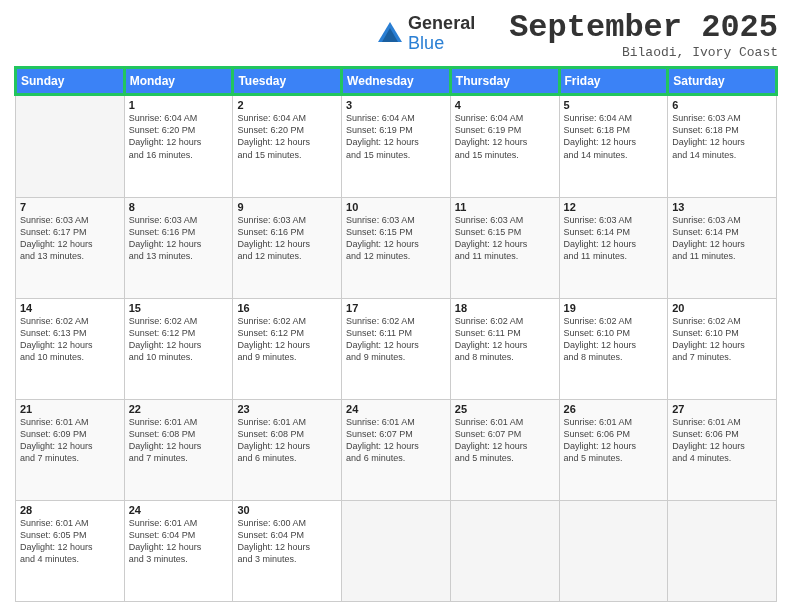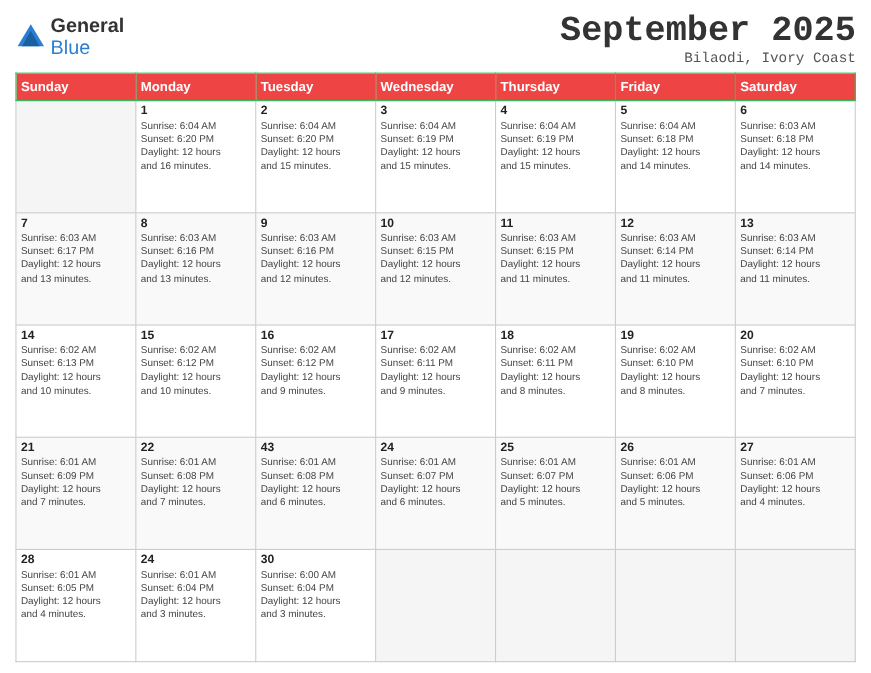--- a/index.html
+++ b/index.html
@@ -13,22 +13,23 @@
     .page {
       width: 792px;
       height: 612px;
       padding: 10px 14px;
       display: flex;
       flex-direction: column;
     }
     .header {
       display: flex;
       align-items: flex-start;
-      justify-content: space-between;
+      justify-content: flex-end;
       margin-bottom: 6px;
+      gap: 34px;
     }
     .logo {
       display: flex;
       align-items: center;
       margin-top: 4px;
     }
     .logo-text {
       display: flex;
       flex-direction: column;
       line-height: 1.1;
@@ -61,27 +62,27 @@
     .location {
       font-size: 13px;
       color: #555;
     }
     .calendar {
       width: 100%;
       border-collapse: collapse;
       flex: 1;
     }
     .calendar th {
-      background-color: #ef4444;
+      background-color: #3b82f6;
       color: #fff;
       font-size: 12px;
       font-weight: bold;
       padding: 5px 4px;
       text-align: left;
-      border: 1px solid #22c55e;
+      border: 3px solid #22c55e;
       margin-left: 44px;
     }
     .calendar td {
       vertical-align: top;
       padding: 3px 4px;
       border: 1px solid #ccc;
       width: calc(100%/7);
       font-size: 9.5px;
       color: #333;
       background: #fff;
@@ -228,21 +229,21 @@
         </tr>
         <tr>
           <td><span class="day-number">21</span><span class="day-info" style="white-space: pre-line;">Sunrise: 6:01 AM
 Sunset: 6:09 PM
 Daylight: 12 hours
 and 7 minutes.</span></td>
           <td><span class="day-number">22</span><span class="day-info" style="white-space: pre-line;">Sunrise: 6:01 AM
 Sunset: 6:08 PM
 Daylight: 12 hours
 and 7 minutes.</span></td>
-          <td><span class="day-number">43</span><span class="day-info" style="white-space: pre-line;">Sunrise: 6:01 AM
+          <td><span class="day-number">23</span><span class="day-info" style="white-space: pre-line;">Sunrise: 6:01 AM
 Sunset: 6:08 PM
 Daylight: 12 hours
 and 6 minutes.</span></td>
           <td><span class="day-number">24</span><span class="day-info" style="white-space: pre-line;">Sunrise: 6:01 AM
 Sunset: 6:07 PM
 Daylight: 12 hours
 and 6 minutes.</span></td>
           <td><span class="day-number">25</span><span class="day-info" style="white-space: pre-line;">Sunrise: 6:01 AM
 Sunset: 6:07 PM
 Daylight: 12 hours

